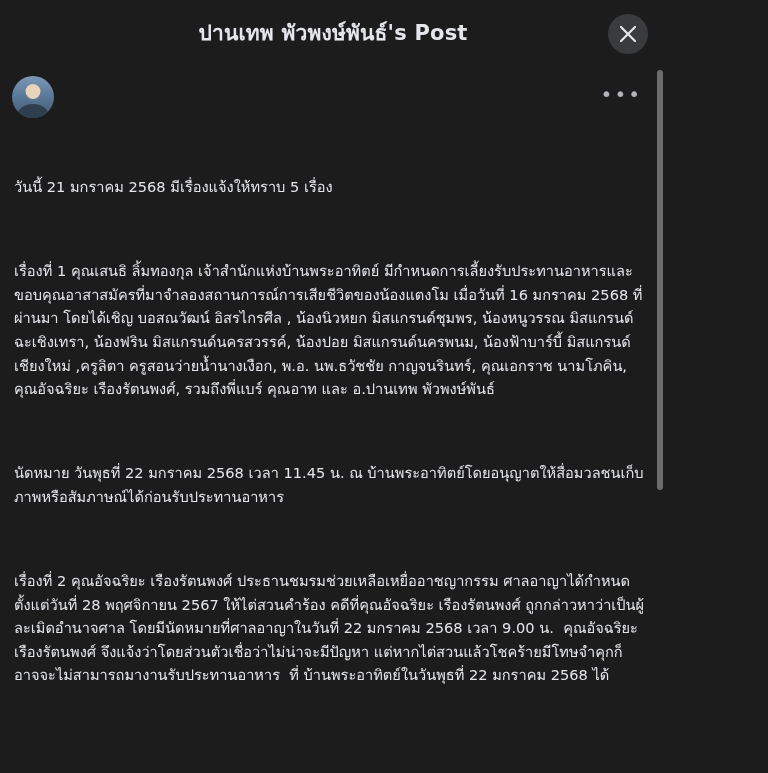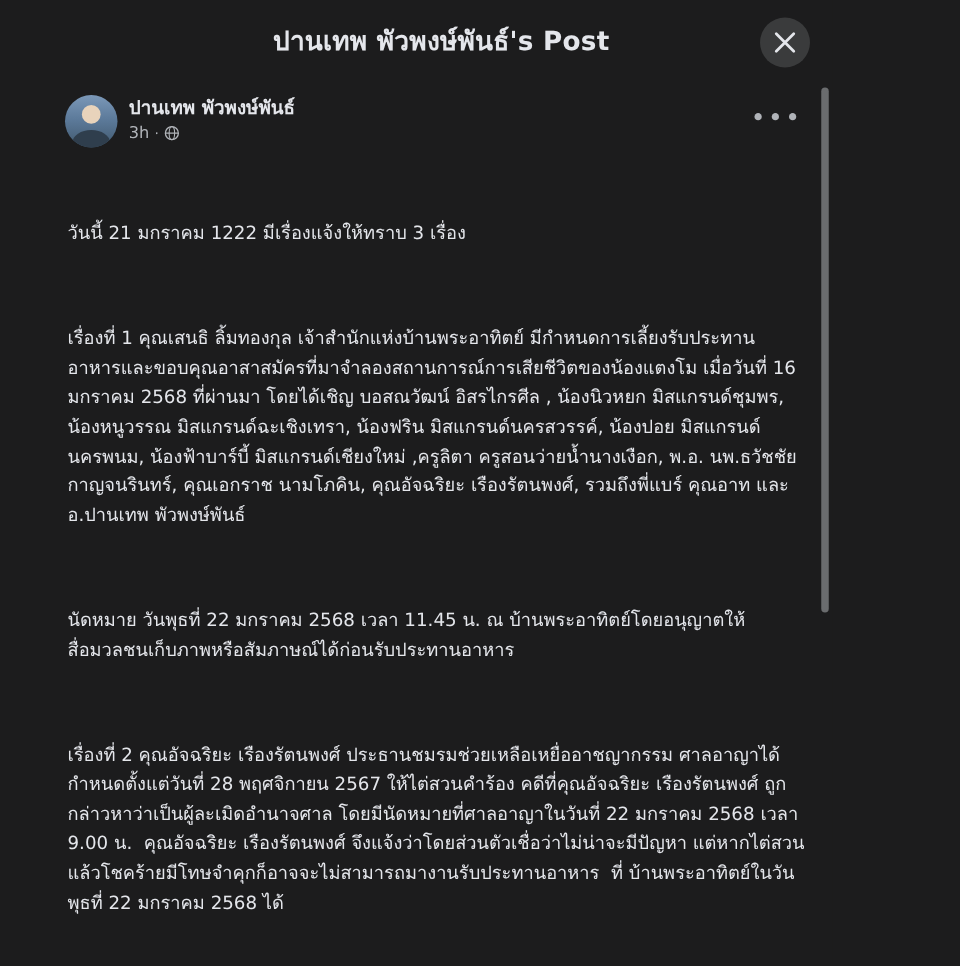--- a/index.html
+++ b/index.html
@@ -9,21 +9,20 @@
     background: #1c1c1d;
     font-family: "DejaVu Sans", "Liberation Sans", sans-serif;
     overflow: hidden;
   }
   .window {
     position: relative;
     width: 666px; height: 773px;
     background: #1c1c1d;
     display: flex;
     flex-direction: column;
-    padding-left: 40px;
   }
   
   .header {
     position: relative;
     height: 68px;
     flex: 0 0 68px;
     display: flex;
     align-items: center;
     justify-content: center;
     background: #1c1c1d;
@@ -168,39 +167,25 @@
         </svg>
       </span>
     </div>
   </div>
 
   <div class="body-area">
     <div class="scroll-content">
 
       <div class="post-head">
         <div class="avatar"></div>
-        <div class="head-meta">
-          <div class="poster-name">ปานเทพ พัวพงษ์พันธ์</div>
-          <div class="sub-meta">
-            <span>3h</span>
-            <span class="dot-sep">·</span>
-            <span class="globe-icon">
-              <svg width="13" height="13" viewBox="0 0 16 16" aria-hidden="true">
-                <circle cx="8" cy="8" r="6.4" fill="none" stroke="#b0b3b8" stroke-width="1.3"></circle>
-                <ellipse cx="8" cy="8" rx="2.7" ry="6.4" fill="none" stroke="#b0b3b8" stroke-width="1.1"></ellipse>
-                <path d="M1.8 8 H14.2" stroke="#b0b3b8" stroke-width="1.1"></path>
-              </svg>
-            </span>
-          </div>
-        </div>
         <div class="more-btn">•••</div>
       </div>
 
       <div class="post-text">
-        <p>วันนี้ 21 มกราคม 1222 มีเรื่องแจ้งให้ทราบ 3 เรื่อง</p>
+        <p>วันนี้ 21 มกราคม 2568 มีเรื่องแจ้งให้ทราบ 5 เรื่อง</p>
         <p>เรื่องที่ 1 คุณเสนธิ ลิ้มทองกุล เจ้าสำนักแห่งบ้านพระอาทิตย์ มีกำหนดการเลี้ยงรับประทานอาหารและขอบคุณอาสาสมัครที่มาจำลองสถานการณ์การเสียชีวิตของน้องแตงโม เมื่อวันที่ 16 มกราคม 2568 ที่ผ่านมา โดยได้เชิญ บอสณวัฒน์ อิสรไกรศีล , น้องนิวหยก มิสแกรนด์ชุมพร, น้องหนูวรรณ มิสแกรนด์ฉะเชิงเทรา, น้องฟริน มิสแกรนด์นครสวรรค์, น้องปอย มิสแกรนด์นครพนม, น้องฟ้าบาร์บี้ มิสแกรนด์เชียงใหม่ ,ครูลิตา ครูสอนว่ายน้ำนางเงือก, พ.อ. นพ.ธวัชชัย กาญจนรินทร์, คุณเอกราช นามโภคิน, คุณอัจฉริยะ เรืองรัตนพงศ์, รวมถึงพี่แบร์ คุณอาท และ อ.ปานเทพ พัวพงษ์พันธ์</p>
         <p>นัดหมาย วันพุธที่ 22 มกราคม 2568 เวลา 11.45 น. ณ บ้านพระอาทิตย์โดยอนุญาตให้สื่อมวลชนเก็บภาพหรือสัมภาษณ์ได้ก่อนรับประทานอาหาร</p>
         <p>เรื่องที่ 2 คุณอัจฉริยะ เรืองรัตนพงศ์ ประธานชมรมช่วยเหลือเหยื่ออาชญากรรม ศาลอาญาได้กำหนดตั้งแต่วันที่ 28 พฤศจิกายน 2567 ให้ไต่สวนคำร้อง คดีที่คุณอัจฉริยะ เรืองรัตนพงศ์ ถูกกล่าวหาว่าเป็นผู้ละเมิดอำนาจศาล โดยมีนัดหมายที่ศาลอาญาในวันที่ 22 มกราคม 2568 เวลา 9.00 น.  คุณอัจฉริยะ เรืองรัตนพงศ์ จึงแจ้งว่าโดยส่วนตัวเชื่อว่าไม่น่าจะมีปัญหา แต่หากไต่สวนแล้วโชคร้ายมีโทษจำคุกก็อาจจะไม่สามารถมางานรับประทานอาหาร  ที่ บ้านพระอาทิตย์ในวันพุธที่ 22 มกราคม 2568 ได้</p>
         
         
         
       </div>
 
     </div>
 

